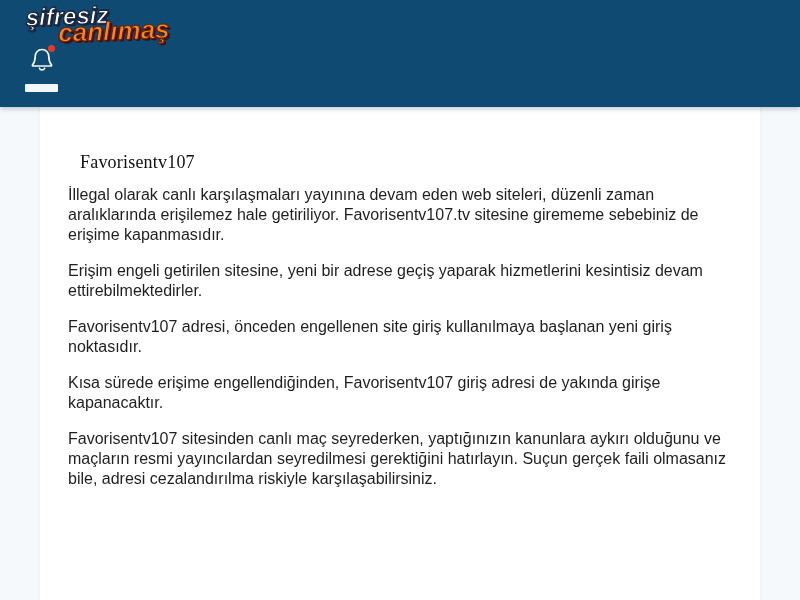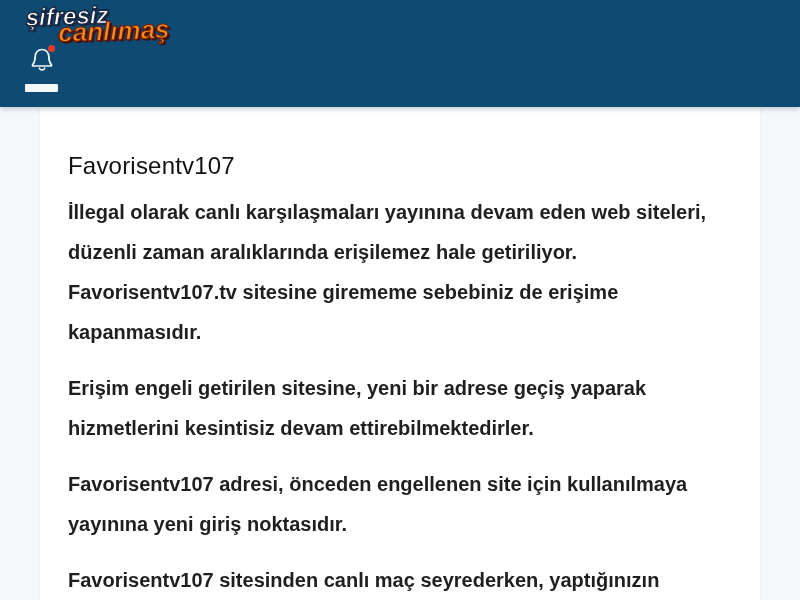--- a/index.html
+++ b/index.html
@@ -89,34 +89,34 @@
     margin-left: 40px;
     width: 720px;
     min-height: 493px;
     background: #ffffff;
     box-shadow: 0 0 4px rgba(120, 140, 160, 0.12);
     padding: 1px 28px 20px 28px;
     box-sizing: border-box;
   }
 
   .article-title {
-    margin: 44px 0 12px 0;
-    font-size: 24px;
+    margin: 44px 0 12px 12px;
+    font-size: 18px;
     font-weight: 500;
     color: #111111;
     letter-spacing: 0.2px;
+    font-family: Liberation Serif, serif;
   }
 
   .article-body p {
     margin: 0 0 16px 0;
     max-width: 664px;
-    font-size: 20px;
-    line-height: 40px;
+    font-size: 16px;
+    line-height: 20px;
     color: #1f1f1f;
-    font-weight: bold;
   }
 </style>
 </head>
 <body>
 
 <header class="site-header">
   <div class="logo">
     <span class="logo-line1">şifresiz</span>
     <span class="logo-line2">canlımaş</span>
   </div>
@@ -132,16 +132,17 @@
   </div>
 
   <div class="menu-toggle"></div>
 </header>
 
 <main class="content-card">
   <h1 class="article-title">Favorisentv107</h1>
   <div class="article-body">
     <p>İllegal olarak canlı karşılaşmaları yayınına devam eden web siteleri, düzenli zaman aralıklarında erişilemez hale getiriliyor. Favorisentv107.tv sitesine girememe sebebiniz de erişime kapanmasıdır.</p>
     <p>Erişim engeli getirilen sitesine, yeni bir adrese geçiş yaparak hizmetlerini kesintisiz devam ettirebilmektedirler.</p>
-    <p>Favorisentv107 adresi, önceden engellenen site için kullanılmaya yayınına yeni giriş noktasıdır.</p>
+    <p>Favorisentv107 adresi, önceden engellenen site giriş kullanılmaya başlanan yeni giriş noktasıdır.</p>
+    <p>Kısa sürede erişime engellendiğinden, Favorisentv107 giriş adresi de yakında girişe kapanacaktır.</p>
     <p>Favorisentv107 sitesinden canlı maç seyrederken, yaptığınızın kanunlara aykırı olduğunu ve maçların resmi yayıncılardan seyredilmesi gerektiğini hatırlayın. Suçun gerçek faili olmasanız bile, adresi cezalandırılma riskiyle karşılaşabilirsiniz.</p>
   </div>
 </main>
 
 </body></html>

